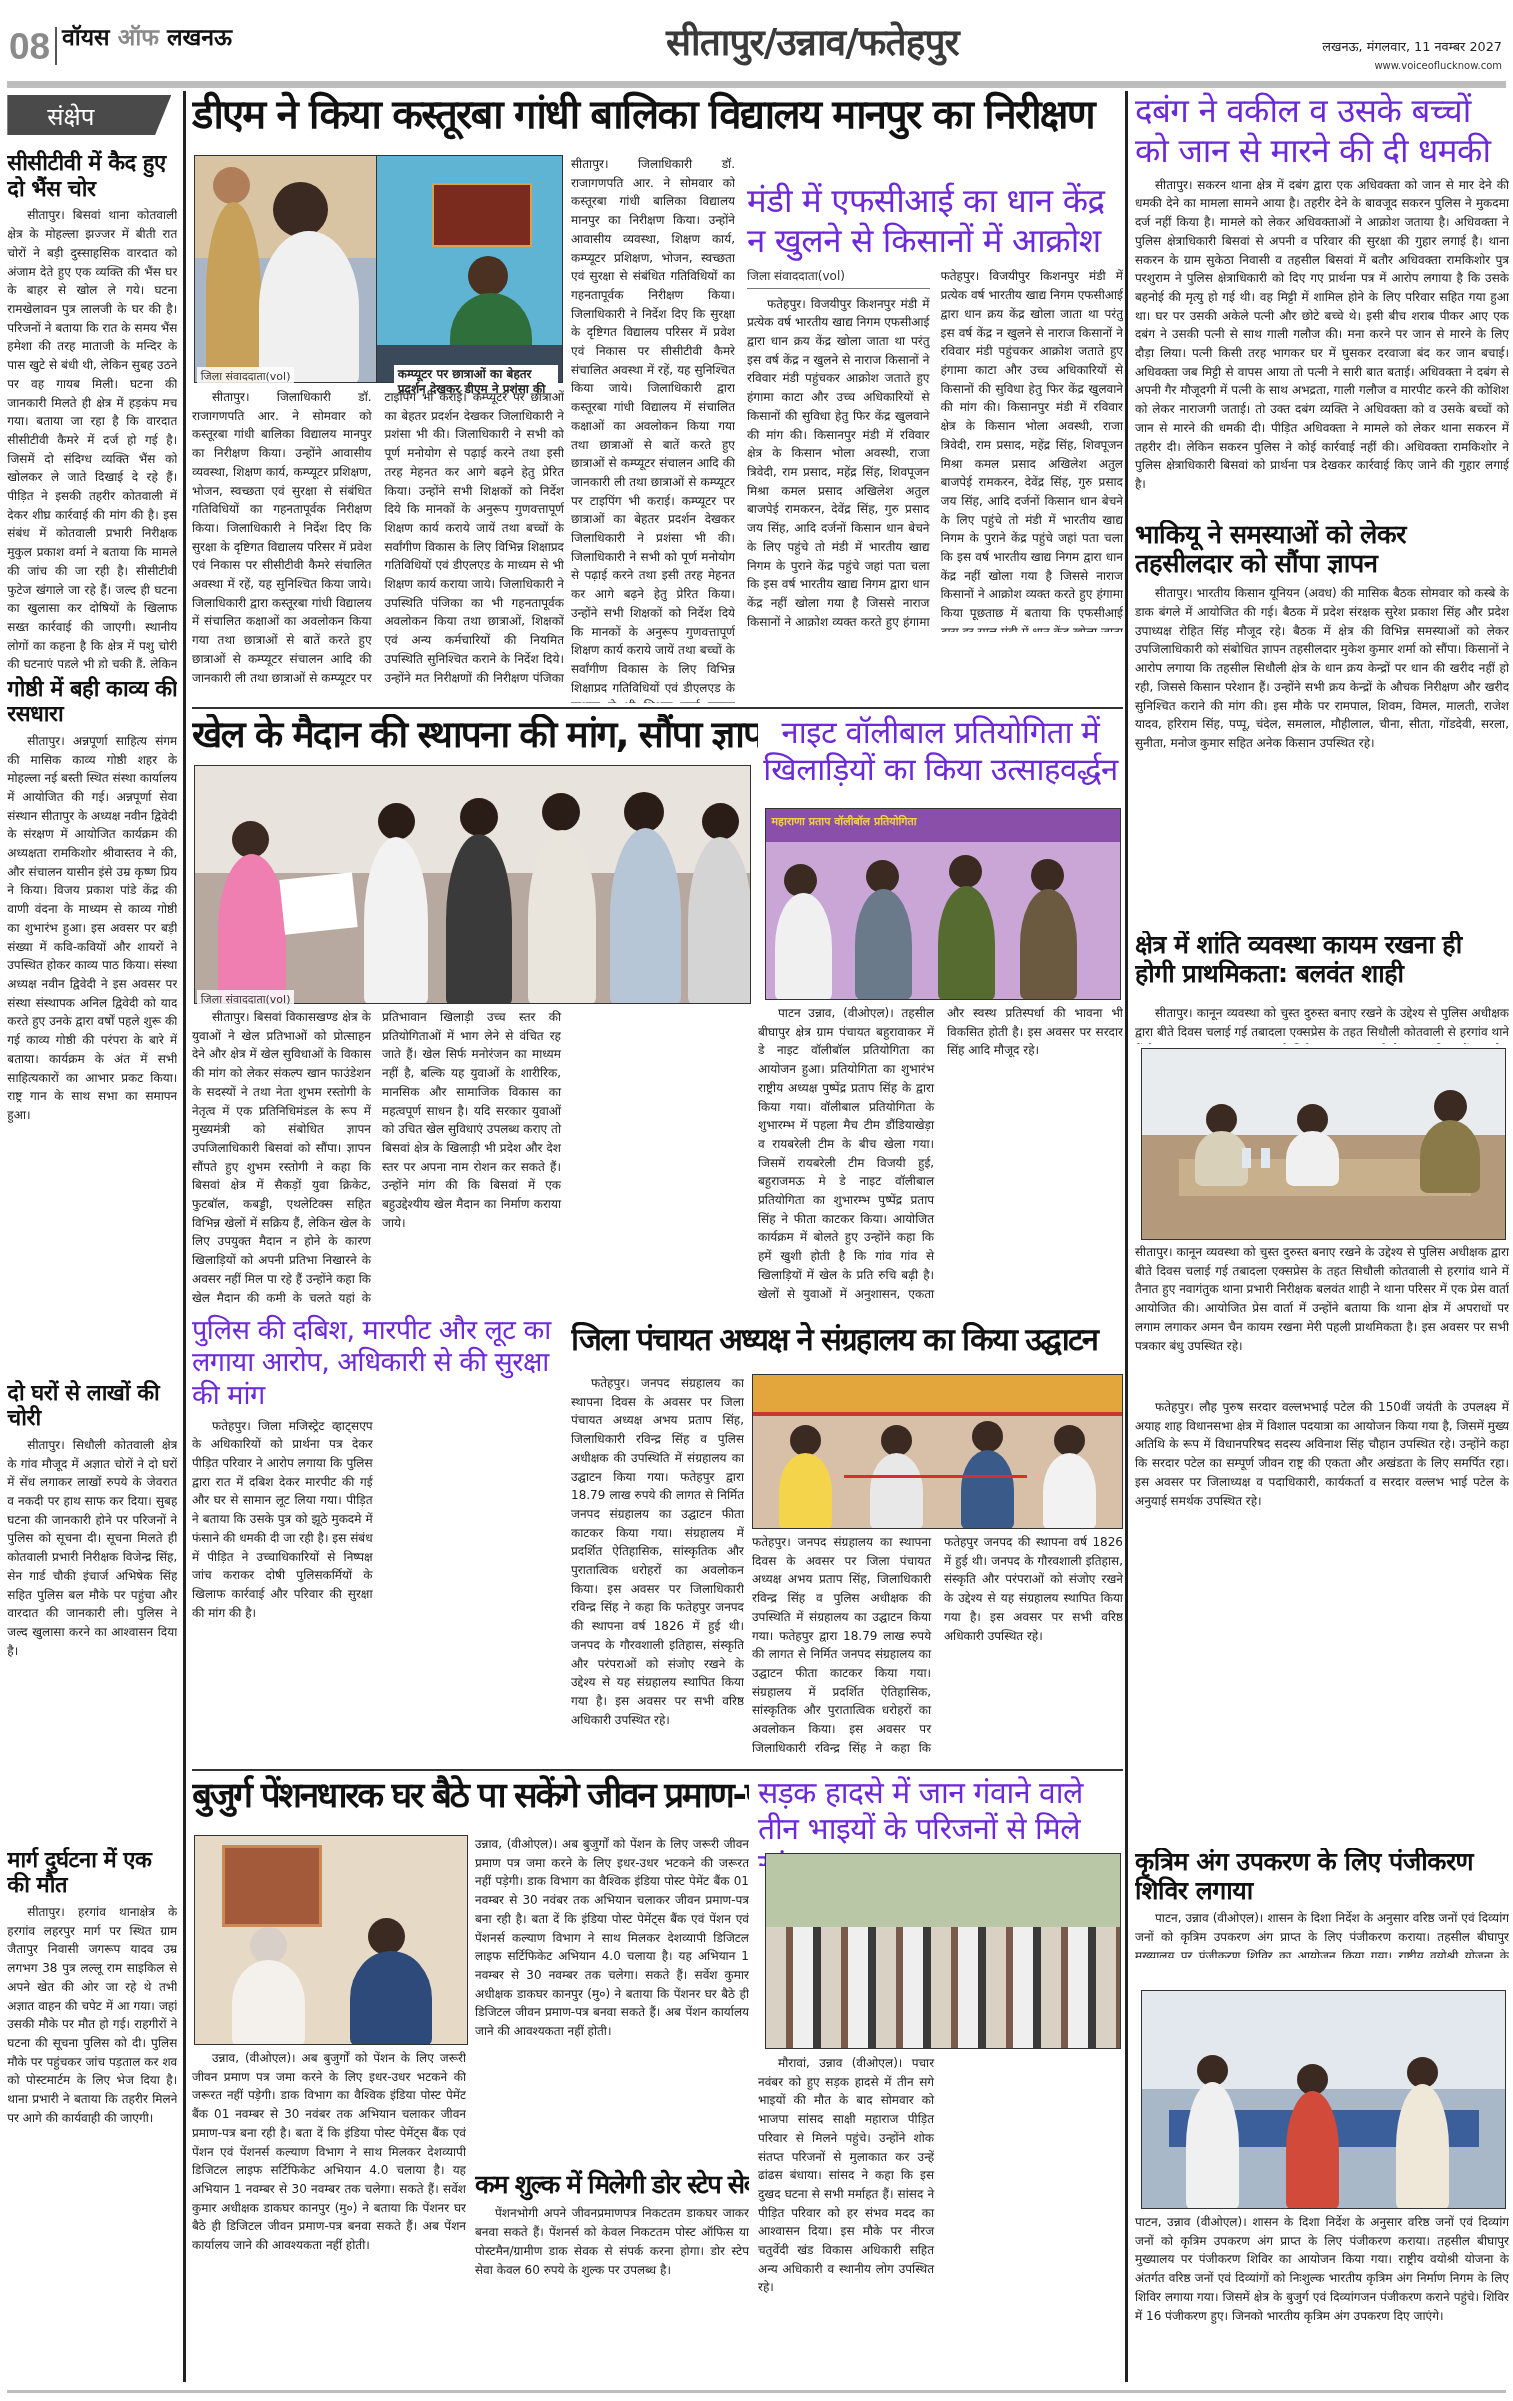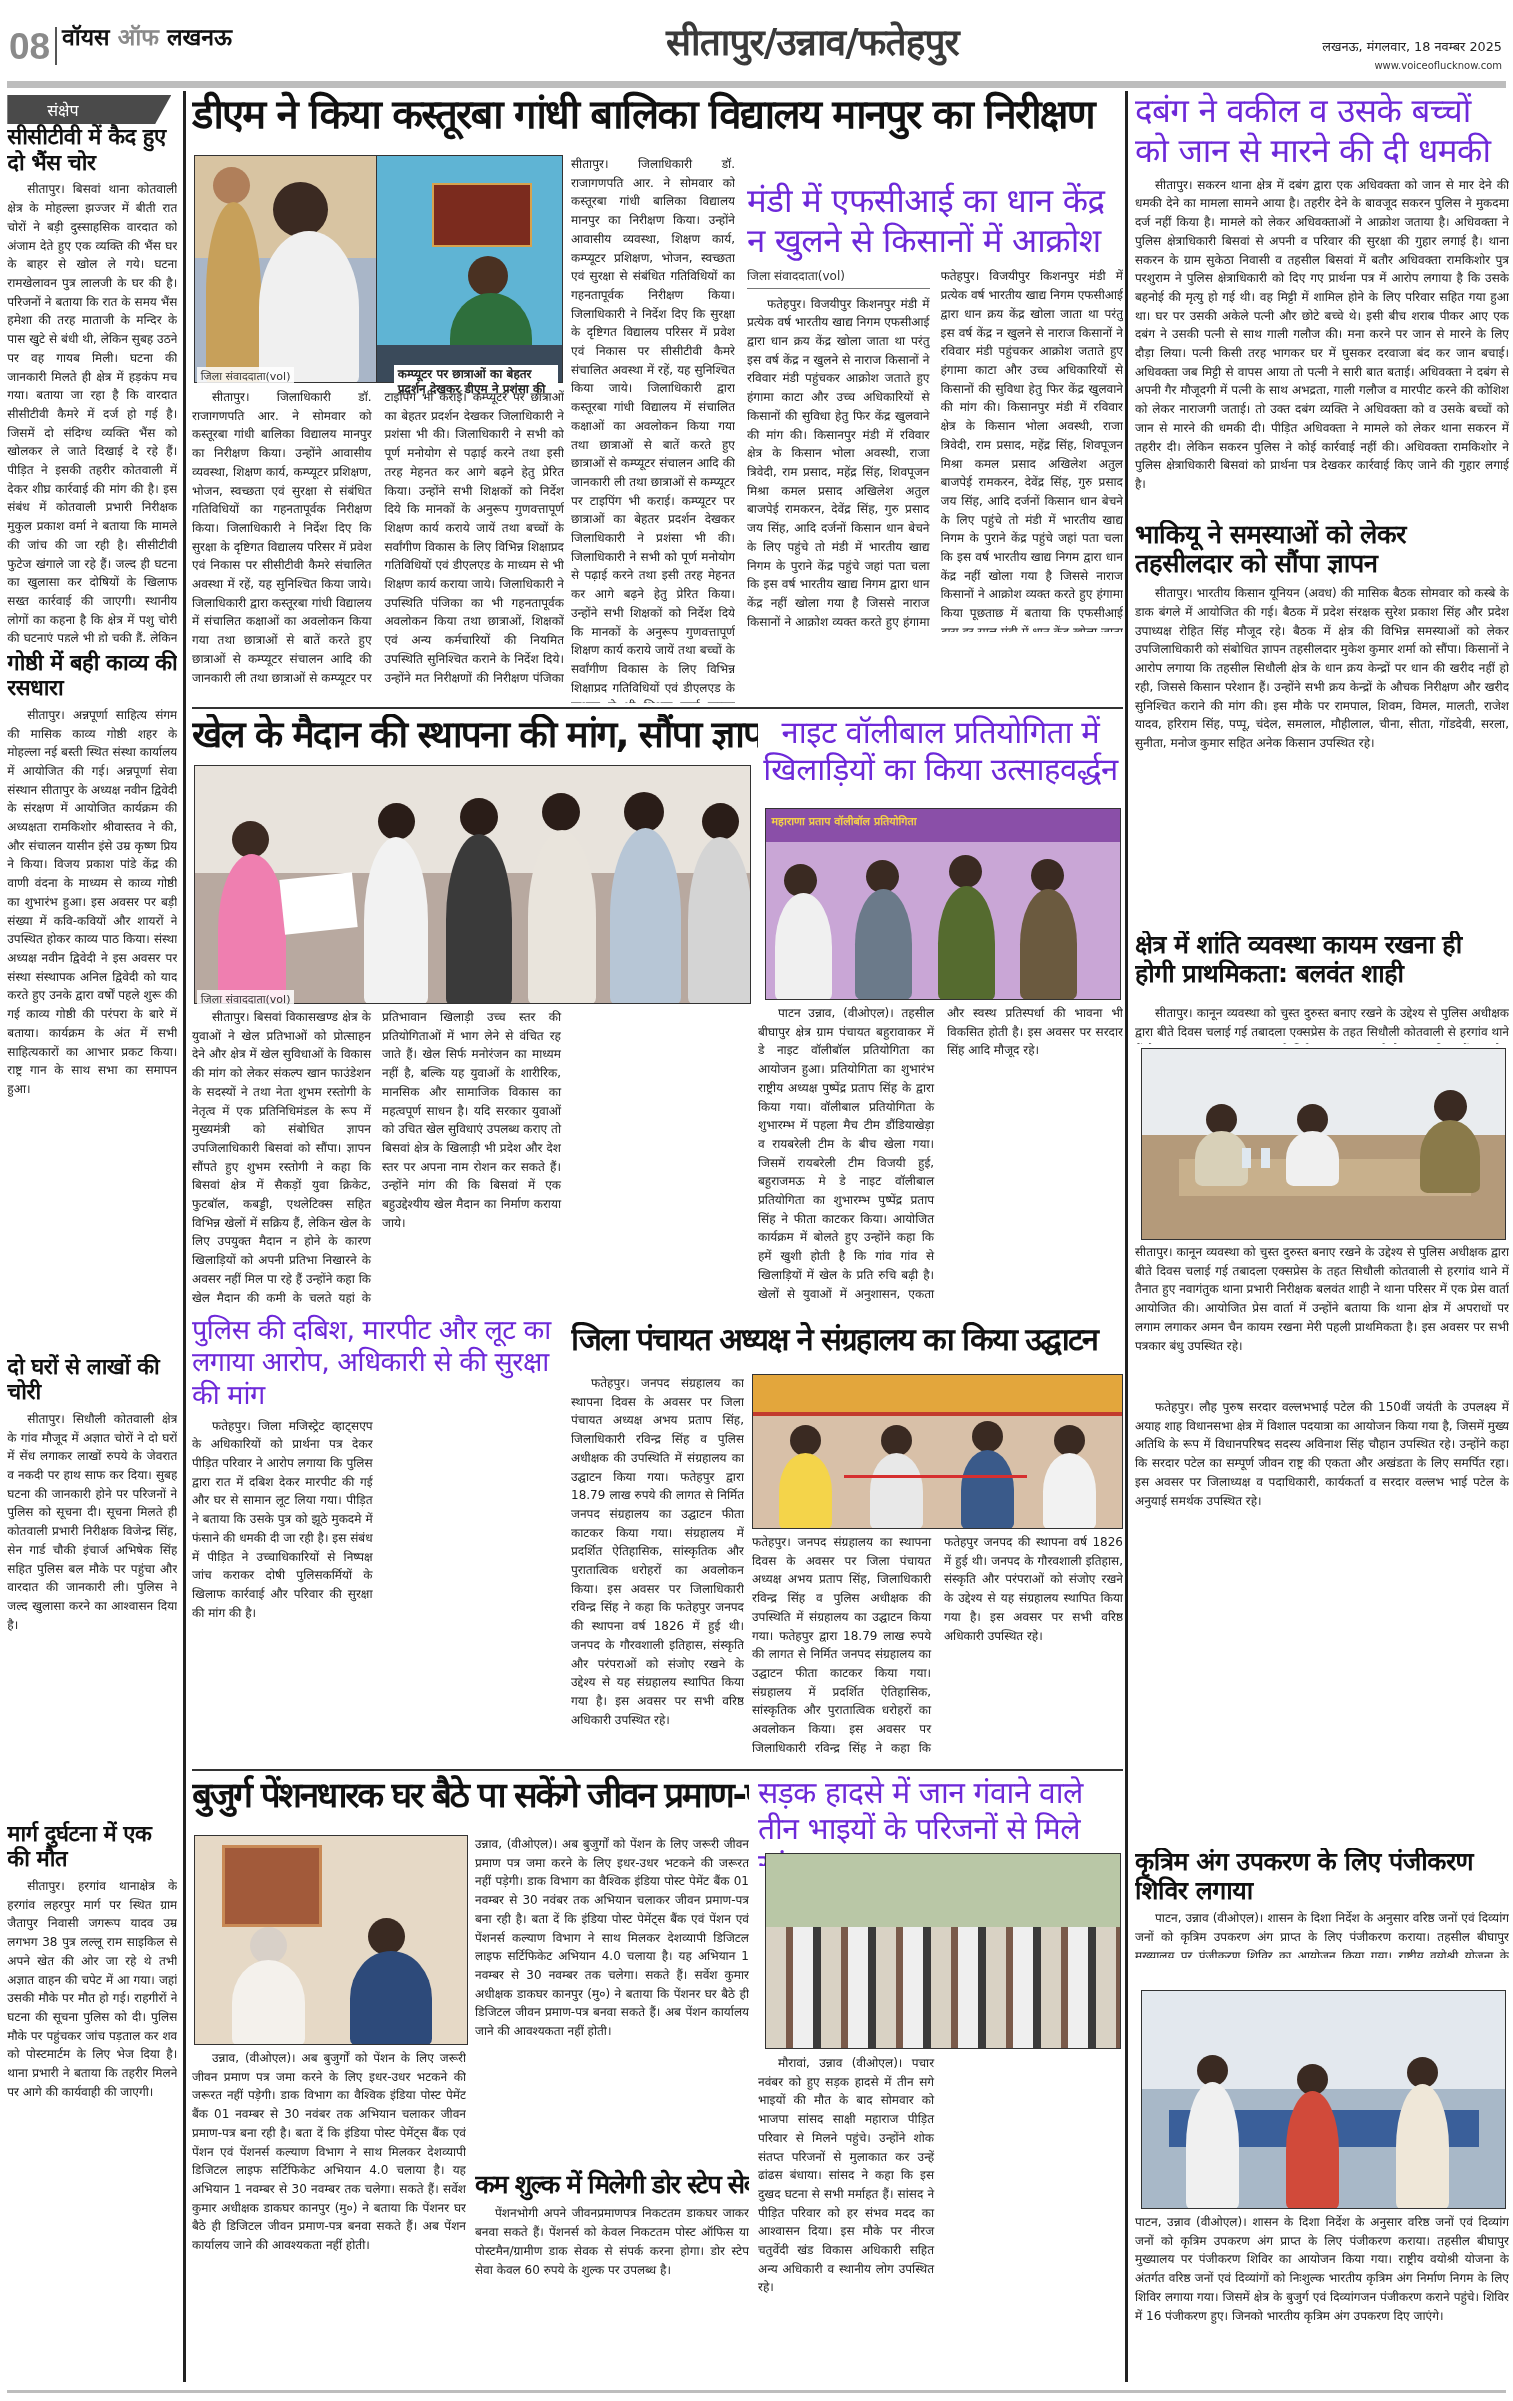--- a/index.html
+++ b/index.html
@@ -13,21 +13,21 @@
   .brand .b1 { color: #111; }
   .brand .b2 { color: #8a8a8a; }
   .region { position: absolute; left: 666px; top: 14.6px; font-size: 37px; font-weight: bold; color: #3a3a3a; font-family: "DejaVu Sans", sans-serif; letter-spacing: -0.9px; }
   .dateline { position: absolute; right: 11px; top: 37px; font-size: 12.8px; color: #222; }
   .website { position: absolute; right: 11px; top: 60px; font-size: 10px; color: #333; }
   .mast-bar { position: absolute; left: 7.3px; top: 81px; width: 1499px; height: 7.3px; background: #bdbdbd; }
 
   .col { position: absolute; overflow: hidden; }
   .vrule { position: absolute; width: 2.7px; background: #222; }
 
-  .kicker { background: #4a4a4a; color: #fff; font-size: 16px; padding: 3.7px 0 3.7px 40px; width: 164px; clip-path: polygon(0 0, 100% 0, 90% 100%, 0 100%); margin-bottom: 0; }
+  .kicker { background: #4a4a4a; color: #fff; font-size: 24px; padding: 3.7px 0 3.7px 40px; width: 164px; clip-path: polygon(0 0, 100% 0, 90% 100%, 0 100%); margin-bottom: 15px; }
   .hl { font-weight: bold; color: #111; line-height: 1.15; letter-spacing: -0.5px; }
   .hl-light { font-weight: normal; color: #6d28d9; line-height: 1.2; letter-spacing: -0.5px; }
   .body { font-size: 12px; line-height: 18.7px; text-align: justify; color: #222; text-indent: 20px; }
   .body.ni { text-indent: 0; }
   .byline { font-size: 12px; color: #333; border-bottom: 1.8px solid #777; padding-bottom: 3.7px; margin-bottom: 5.5px; }
   .cols2 { column-count: 2; column-gap: 12.8px; }
   .cols3 { column-count: 3; column-gap: 11px; }
 
   .photo { position: absolute; border: 0.9px solid #333; overflow: hidden; }
   .photo .sky { position: absolute; left: 0; top: 0; right: 0; height: 45%; }
@@ -44,21 +44,21 @@
 
 <div class="masthead">
   <span class="page-no">08</span>
   <span class="page-no-sep"></span>
   <span class="brand">
     <span class="b1">वॉयस</span>
     <span class="b2">ऑफ</span>
     <span class="b1">लखनऊ</span>
   </span>
   <span class="region">सीतापुर/उन्नाव/फतेहपुर</span>
-  <span class="dateline">लखनऊ, मंगलवार, 18 नवम्बर 2025</span>
+  <span class="dateline">लखनऊ, मंगलवार, 11 नवम्बर 2027</span>
   <span class="website">www.voiceoflucknow.com</span>
   <div class="mast-bar"></div>
 </div>
 
 <div class="vrule" style="left:183px; top:91px; height:2291px;"></div>
 <div class="vrule" style="left:1125px; top:91px; height:2291px;"></div>
 
 <div class="col" style="left:7.3px; top:95px; width:170px; height:2291px;">
   <div class="kicker">संक्षेप</div>
 

